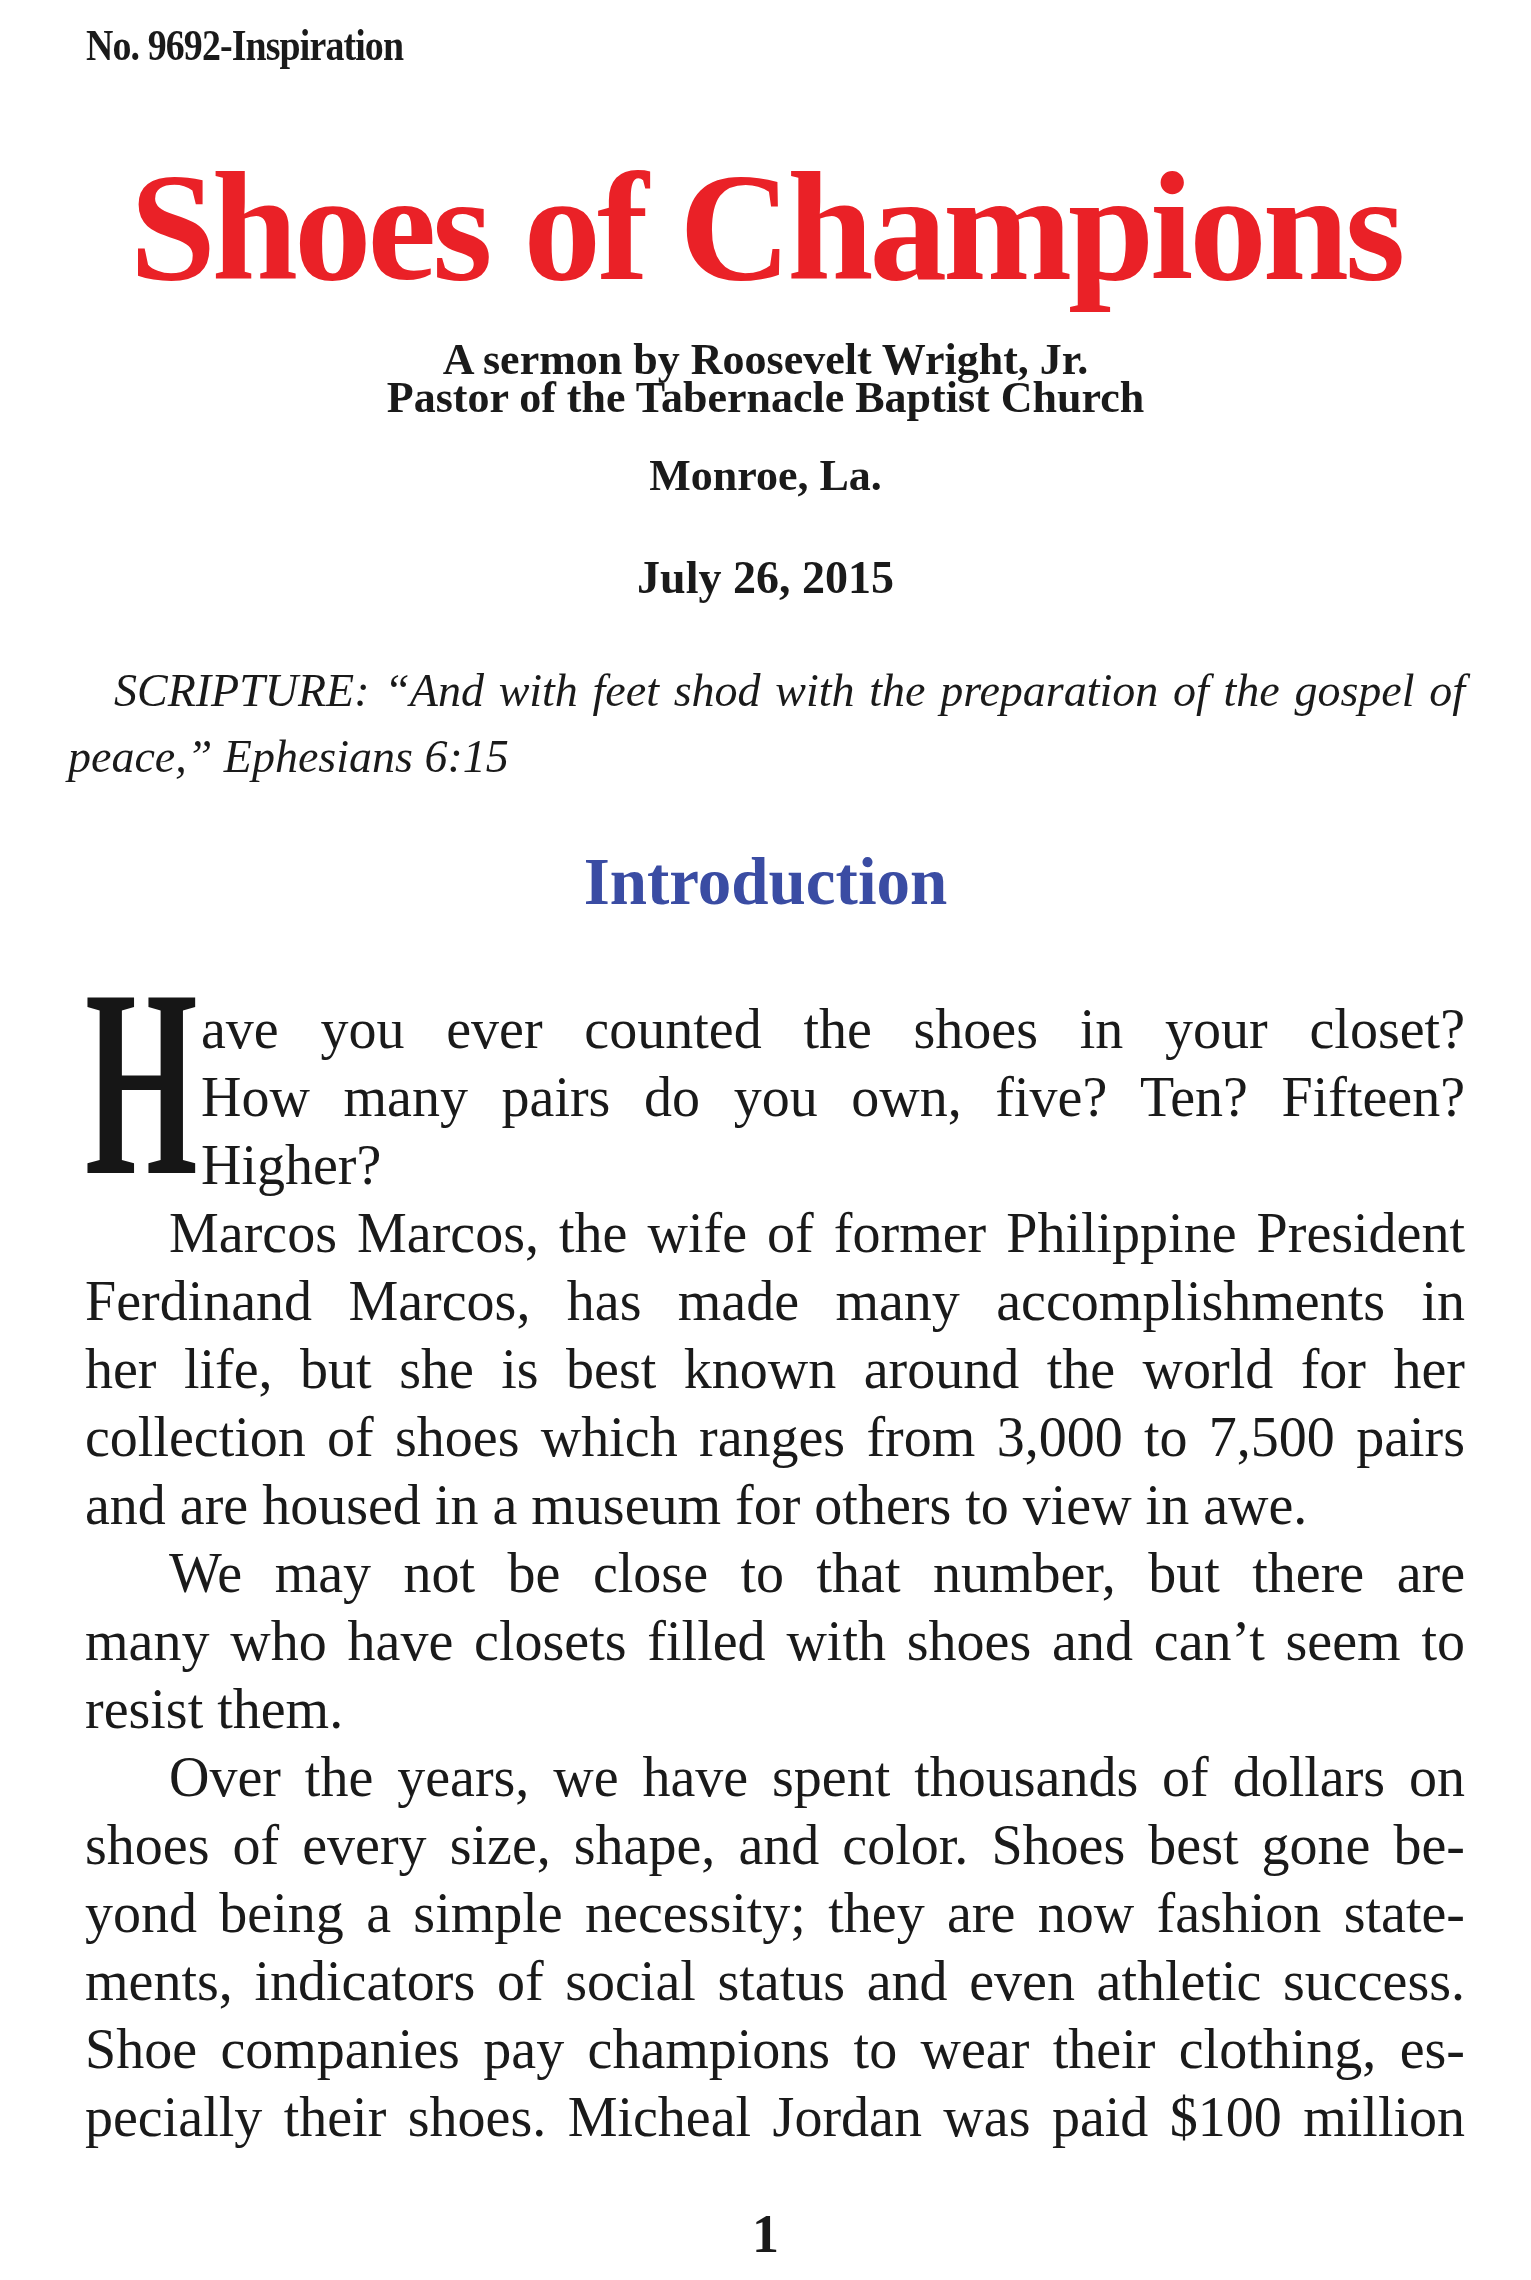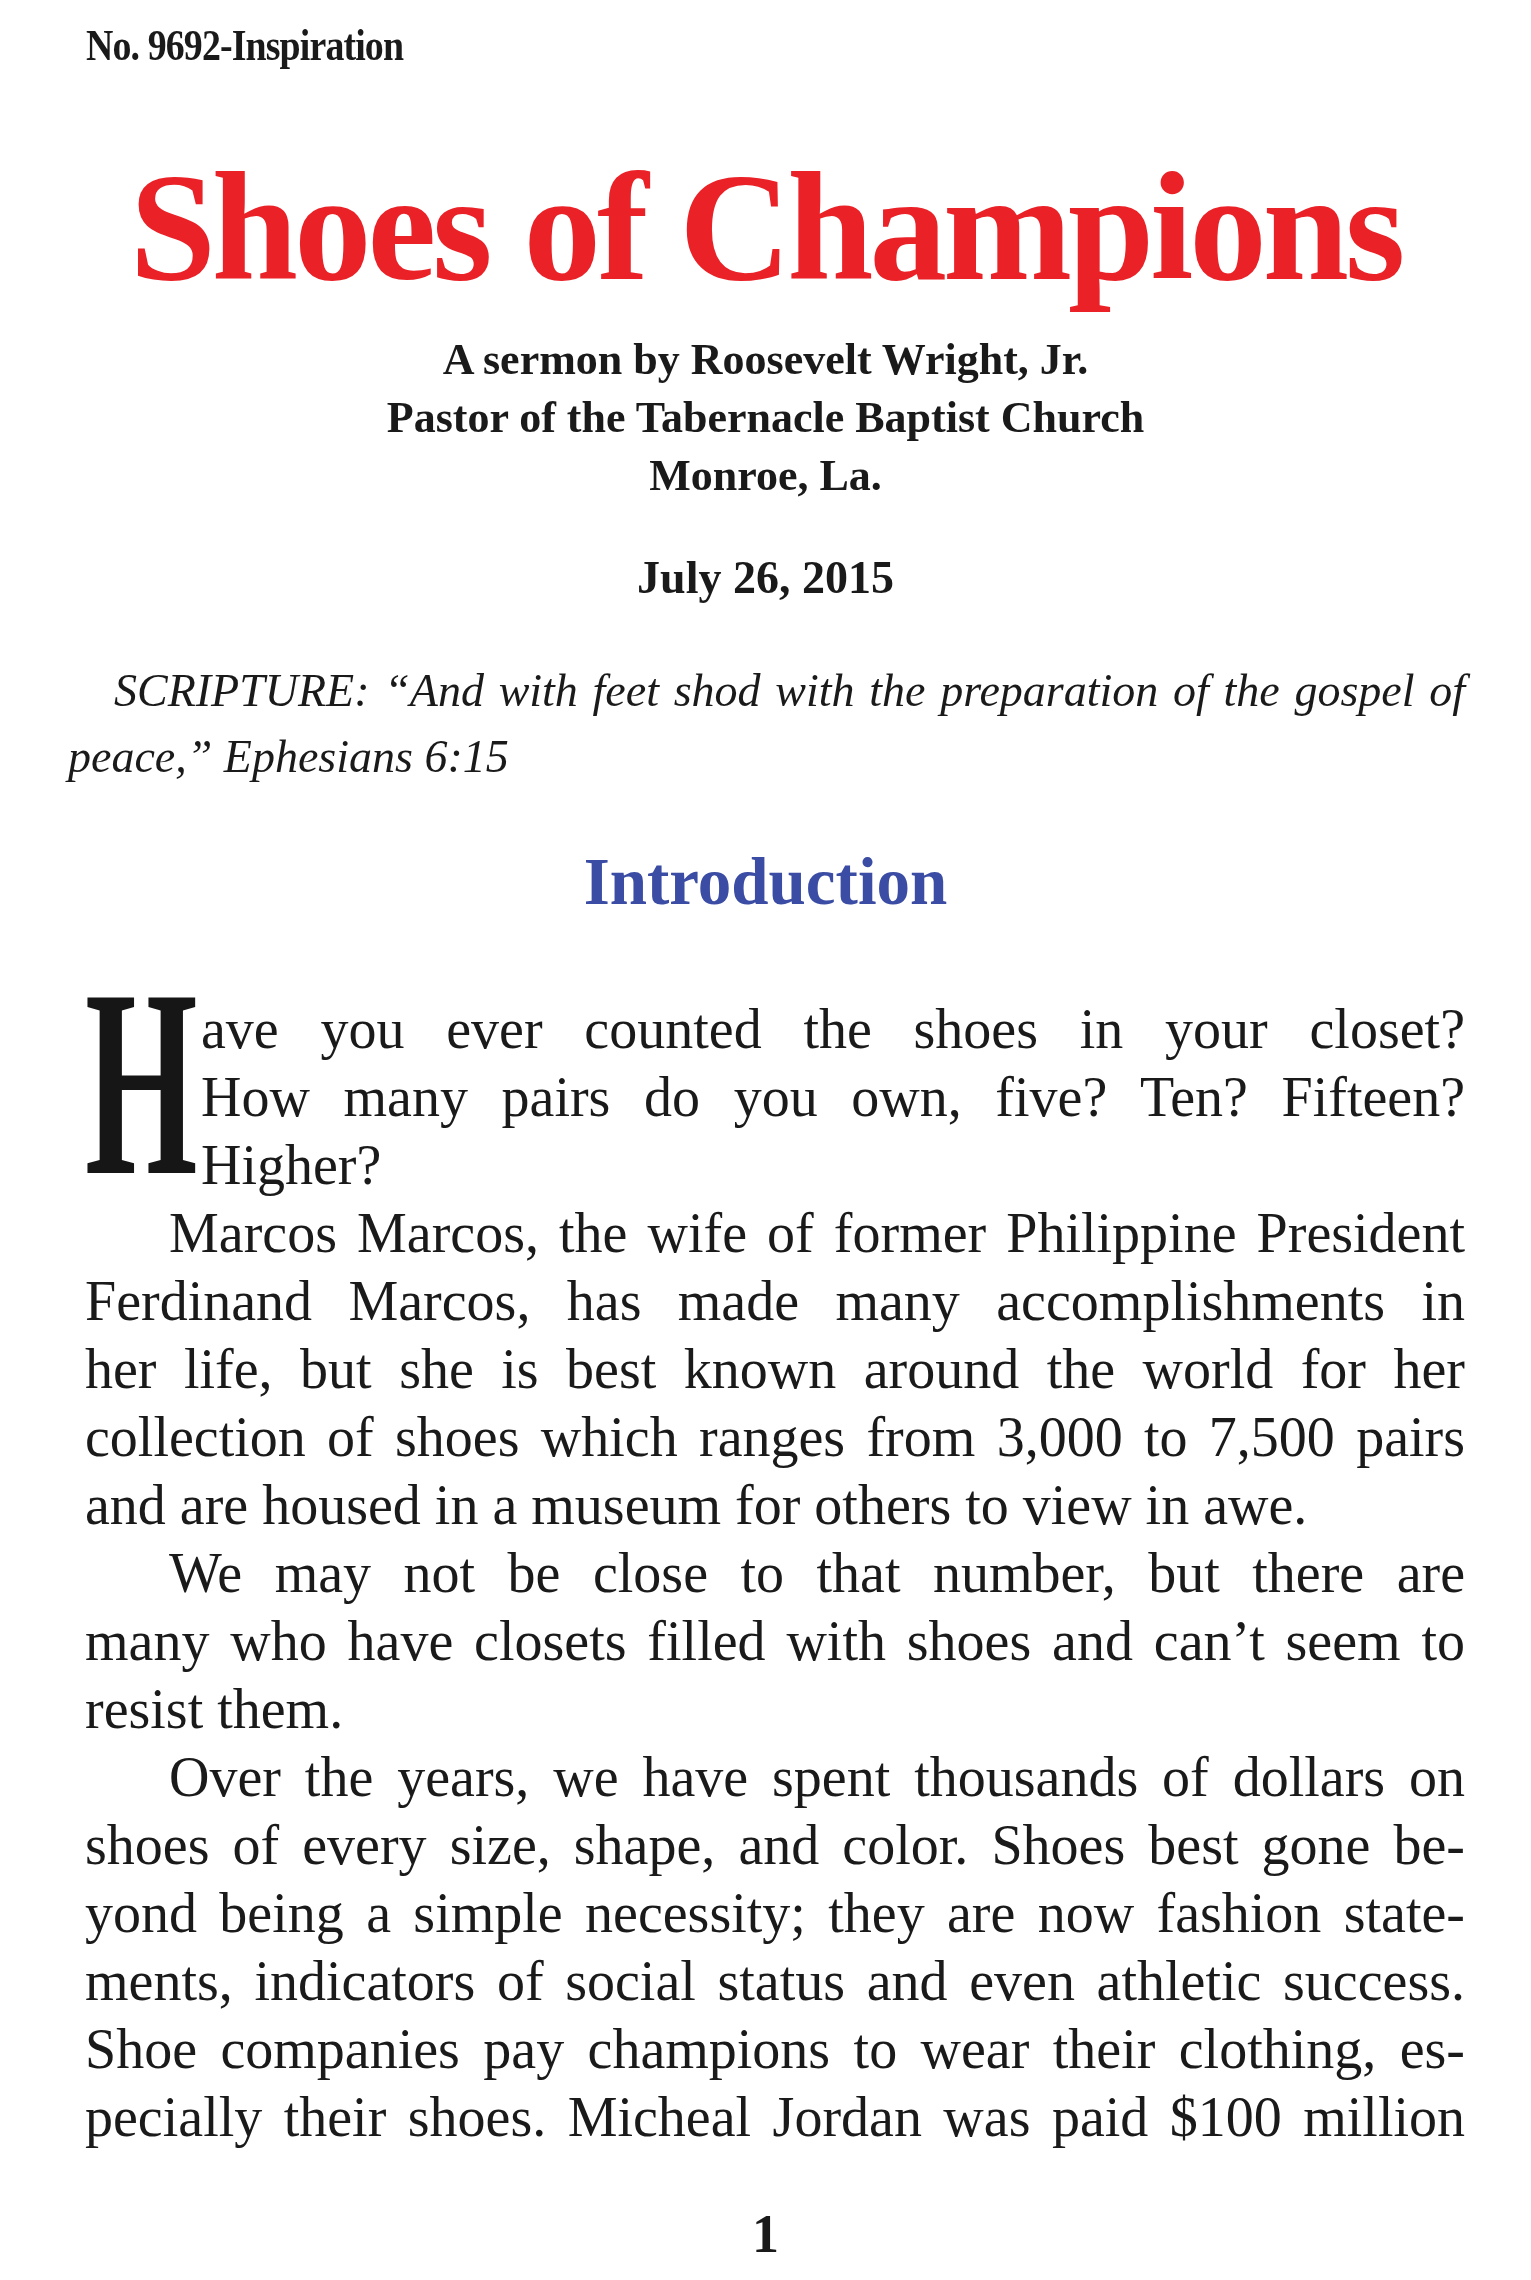--- a/index.html
+++ b/index.html
@@ -30,21 +30,21 @@
     letter-spacing:-4px;
     color:var(--title-red);
     white-space:nowrap;
   }
   .byline{
     position:absolute;left:0;width:100%;text-align:center;
     font-size:44px;font-weight:bold;line-height:1.1;
     white-space:nowrap;
   }
   .byline1{top:336px;}
-  .byline2{top:394px;}
+  .byline2{top:374px;}
   .byline3{top:452px;}
   .date{
     position:absolute;top:551px;left:0;width:100%;text-align:center;
     font-size:46px;font-weight:bold;white-space:nowrap;
   }
   .scripture{
     position:absolute;top:658px;left:68px;width:1397px;
     font-size:46px;font-style:italic;line-height:66px;
   }
   .scripture .line.indent{text-indent:46px;}

